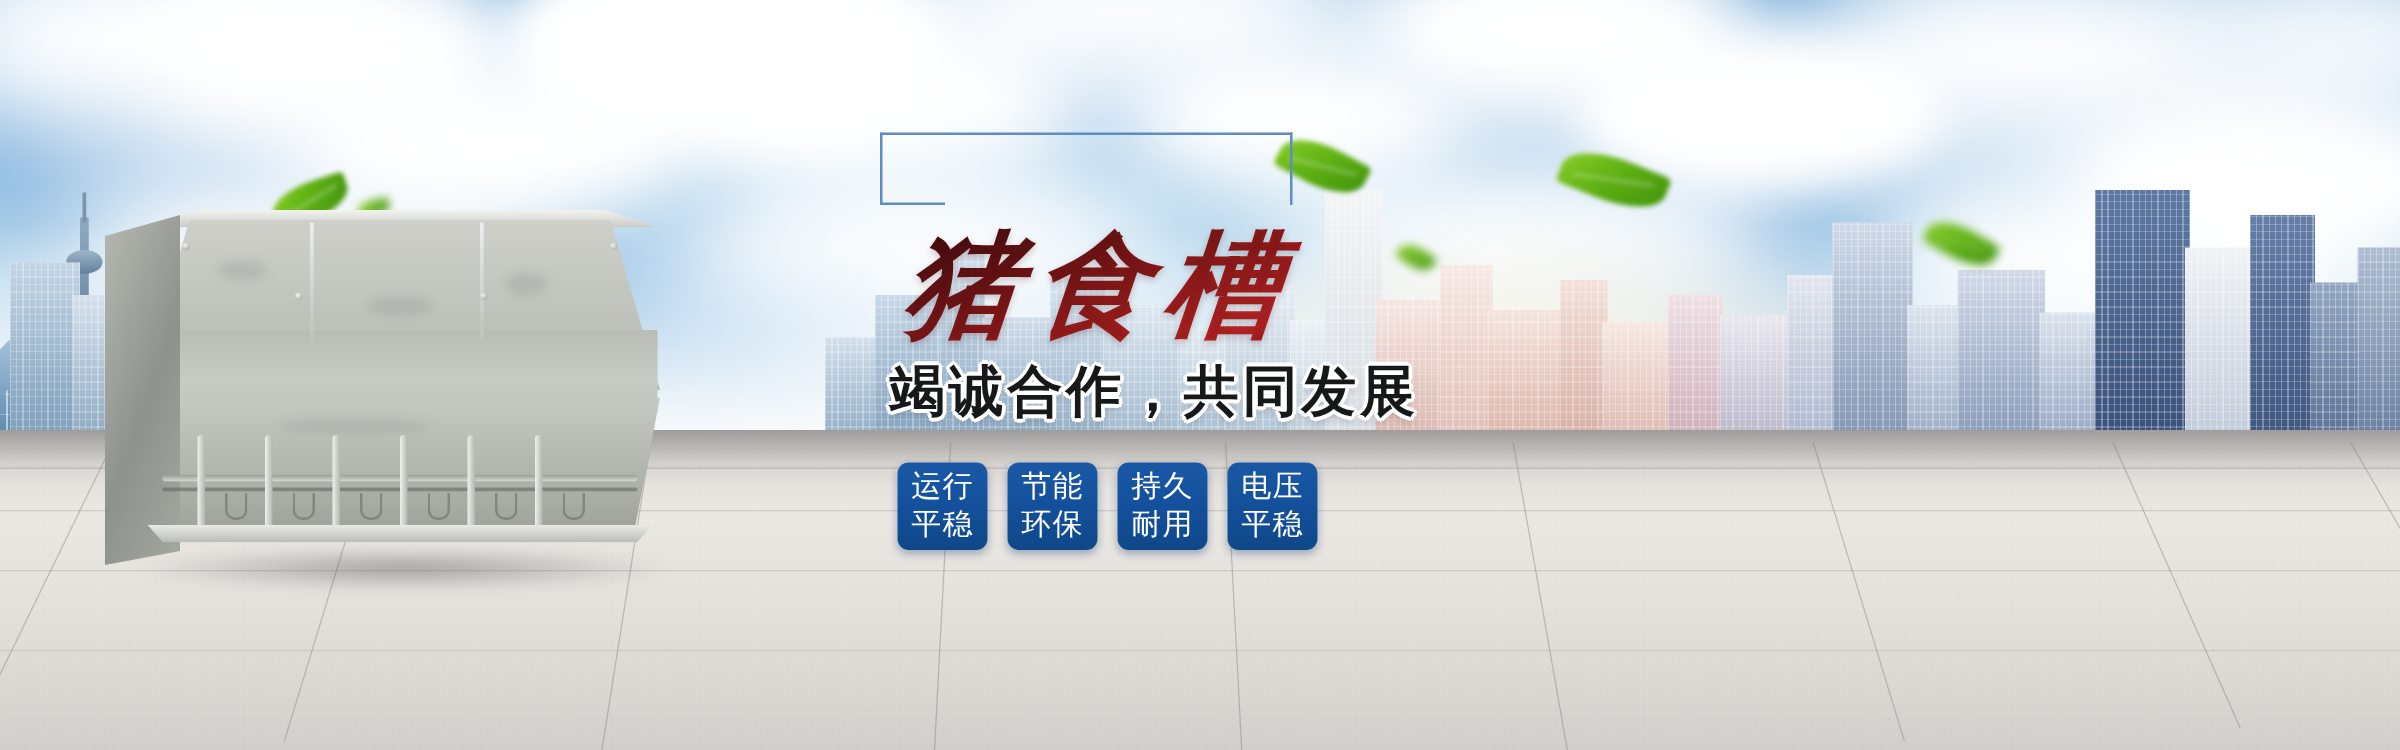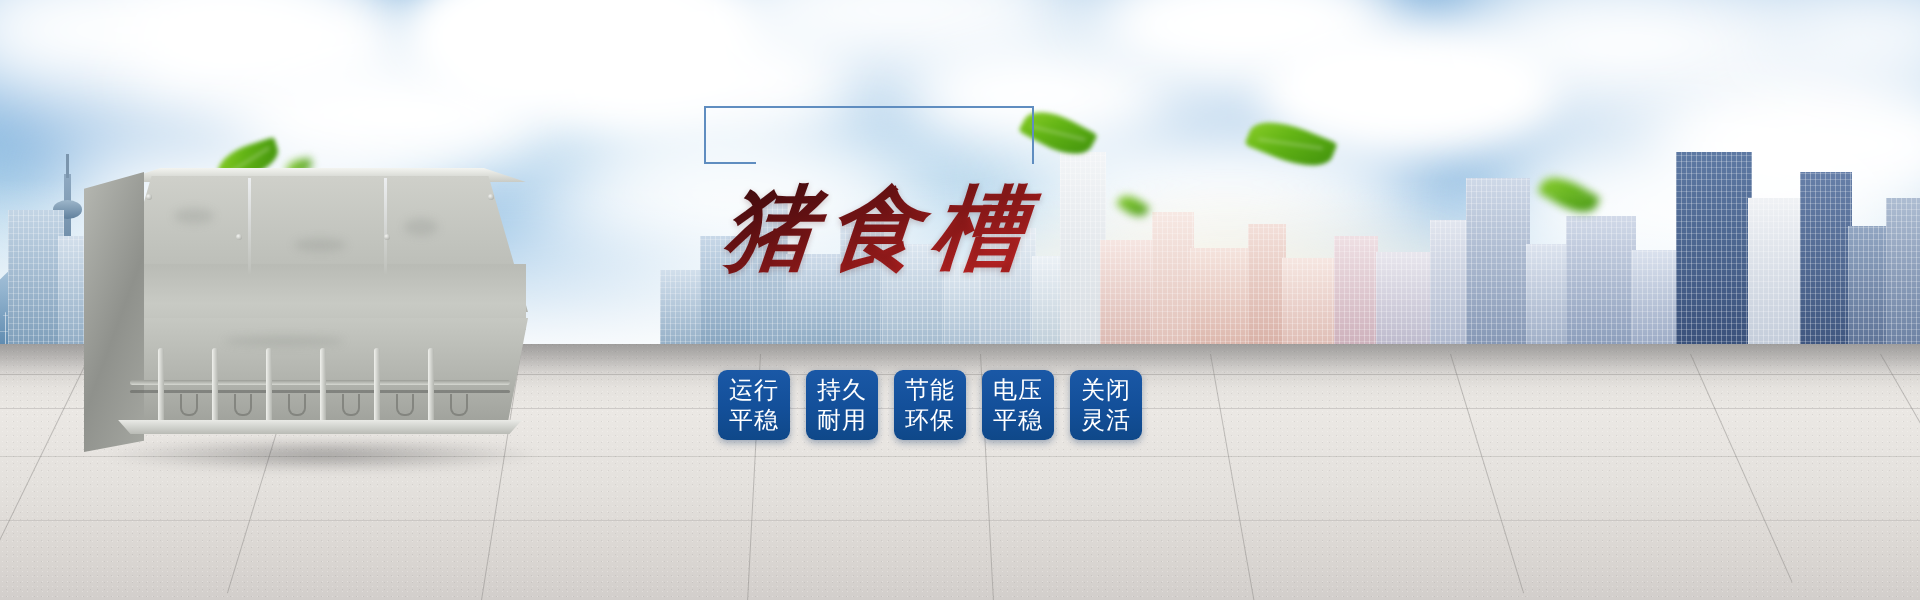--- a/index.html
+++ b/index.html
@@ -382,37 +382,34 @@
       <div class="nipple" style="left:366px;"></div>
 
       <div class="front-lip"></div>
     </div>
   </div>
 
   <div class="frame"></div>
   <div class="frame-stub"></div>
 
   <div class="headline">猪食槽</div>
+  <div class="subtitle">竭诚合作，共同发展</div>
 
   <div class="badges">
     <div class="badge">
       <span>运行</span>
       <span>平稳</span>
     </div>
     <div class="badge">
+      <span>节能</span>
+      <span>环保</span>
+    </div>
+    <div class="badge">
       <span>持久</span>
       <span>耐用</span>
-    </div>
-    <div class="badge">
-      <span>节能</span>
-      <span>环保</span>
     </div>
     <div class="badge">
       <span>电压</span>
       <span>平稳</span>
     </div>
-    <div class="badge">
-      <span>关闭</span>
-      <span>灵活</span>
-    </div>
   </div>
 
 </div>
 
 </body></html>

